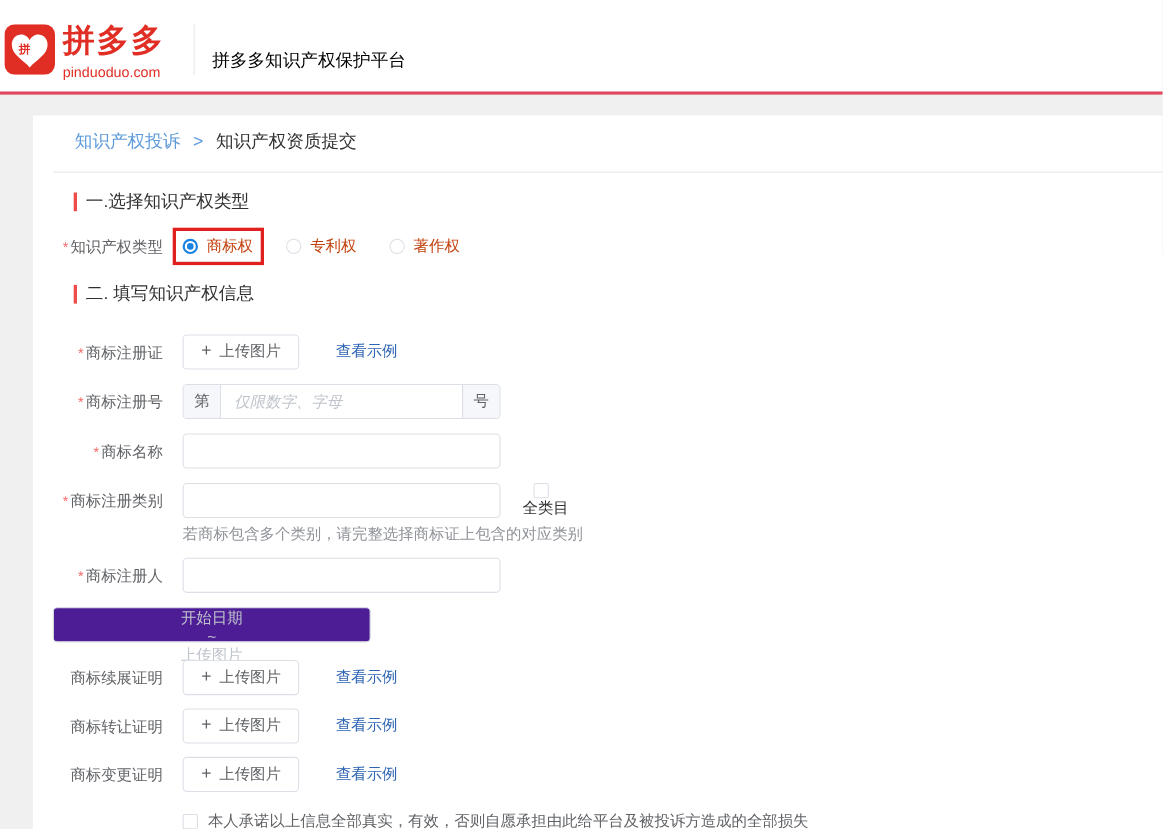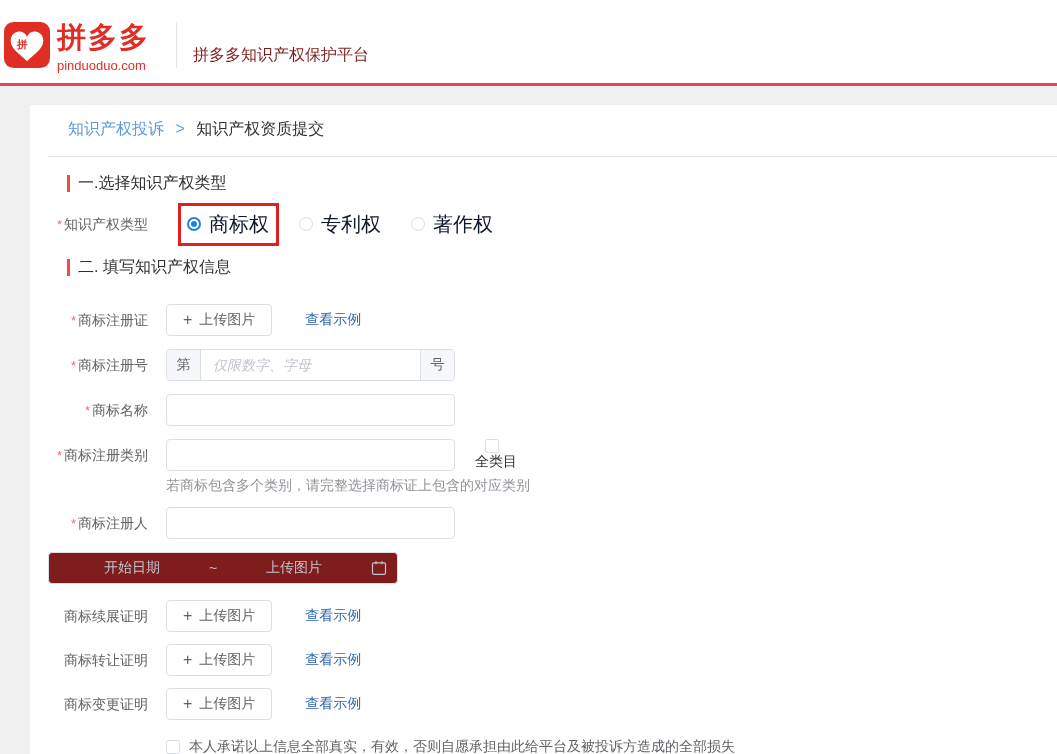--- a/index.html
+++ b/index.html
@@ -15,21 +15,21 @@
     height:83px; background:#fff;
     display:flex; align-items:center;
     position:relative;
   }
   .logo-block { display:flex; align-items:flex-start; margin-left:4px; cursor:pointer; }
   .logo-icon { width:46px; height:46px; margin-top:12px; }
   .logo-text-col { margin-left:7px; margin-top:12px; }
   .brand-name { color:#e02e24; font-size:29px; font-weight:bold; line-height:30px; letter-spacing:2px; }
   .brand-domain { color:#e02e24; font-size:13px; margin-top:6px; }
   .header-divider { width:1px; height:46px; background:#e5e5e5; margin-left:26px; margin-top:6px; }
-  .platform-title { color:#7f1d1d; font-size:16px; margin-left:16px; margin-top:28px; }
+  .platform-title { color:#000000; font-size:16px; margin-left:16px; margin-top:28px; }
   .red-line { height:3px; background:#e2455e; }
 
   
   .content-card {
     background:#fff;
     margin:19px 0 0 30px;
     min-height:652px;
     width:1027px;
   }
   .breadcrumb-section {
@@ -53,35 +53,35 @@
   .form-row { display:flex; align-items:flex-start; margin-bottom:12px; }
   .form-label {
     width:118px; flex:0 0 118px;
     text-align:right; color:#606266; font-size:14px;
     line-height:32px; white-space:nowrap;
   }
   .req { color:#f56c6c; margin-right:2px; font-size:13px; }
   .form-control { margin-left:18px; display:flex; align-items:center; }
   .control-col { margin-left:18px; }
 
-  .radio-row { margin-top:14px; margin-bottom:0;gap:21px; }
+  .radio-row { margin-top:14px; margin-bottom:0; }
   .radio-group { margin-left:18px; display:flex; align-items:center; height:32px; }
   .radio-item { display:flex; align-items:center; margin-right:30px; cursor:pointer; position:relative; }
   .radio-circle {
     width:14px; height:14px; border-radius:50%;
     border:1px solid #dcdfe6; background:#fff; flex:0 0 14px;
   }
   .radio-item.checked .radio-circle {
     border:2px solid #1a82e2; position:relative;
   }
   .radio-item.checked .radio-circle::after {
     content:""; position:absolute; left:2px; top:2px; right:2px; bottom:2px;
     background:#1a82e2; border-radius:50%;
   }
-  .radio-text { margin-left:8px; color:#0f172a; font-size:20px; }
+  .radio-text { margin-left:8px; color:#c2410c; font-size:14px; }
   .annotation-box {
     position:absolute; left:-9px; top:-8px; right:-10px; bottom:-8px;
     border:3px solid #e01f1f; pointer-events:none;
   }
 
   .upload-btn {
     height:32px; background:#fff;
     border:1px solid #dcdfe6; border-radius:4px;
     color:#606266; font-size:14px;
     padding:0 16px; display:inline-flex; align-items:center;
@@ -118,24 +118,24 @@
 
   .checkbox {
     width:14px; height:14px; border:1px solid #dcdfe6;
     border-radius:2px; background:#fff; flex:0 0 14px; cursor:pointer;
   }
   .inline-checkbox { display:flex; align-items:center; margin-left:12px; height:32px; cursor:pointer;flex-direction:column; }
   .inline-checkbox .cb-text { margin-left:8px; color:#303133; font-size:14px; }
   .field-hint { color:#909399; font-size:14px; margin-top:6px; }
 
   .daterange {
-    width:350px; height:32px;
+    width:289px; height:32px;
     border:1px solid #dcdfe6; border-radius:4px;
-    display:flex; align-items:center; background:#7f1d1d;
-    padding:0 10px; cursor:pointer;
+    display:flex; align-items:center; background:#4c1d95;
+    padding:0 10px; cursor:pointer;flex-direction:column;
   }
   .dr-ph { color:#c0c4cc; font-size:14px; text-align:center; flex:1; }
   .dr-sep { color:#c0c4cc; font-size:14px; padding:0 4px; }
   .calendar-icon { width:16px; height:16px; flex:0 0 16px; margin-left:4px; }
 
   .agreement-row { display:flex; align-items:center; margin:18px 0 0 136px; padding-bottom:20px; }
   .agreement-text { margin-left:9px; color:#606266; font-size:14px; }
 
   .rows-wrap { margin-top:26px; }
   .gap-lg { margin-top:16px; }

